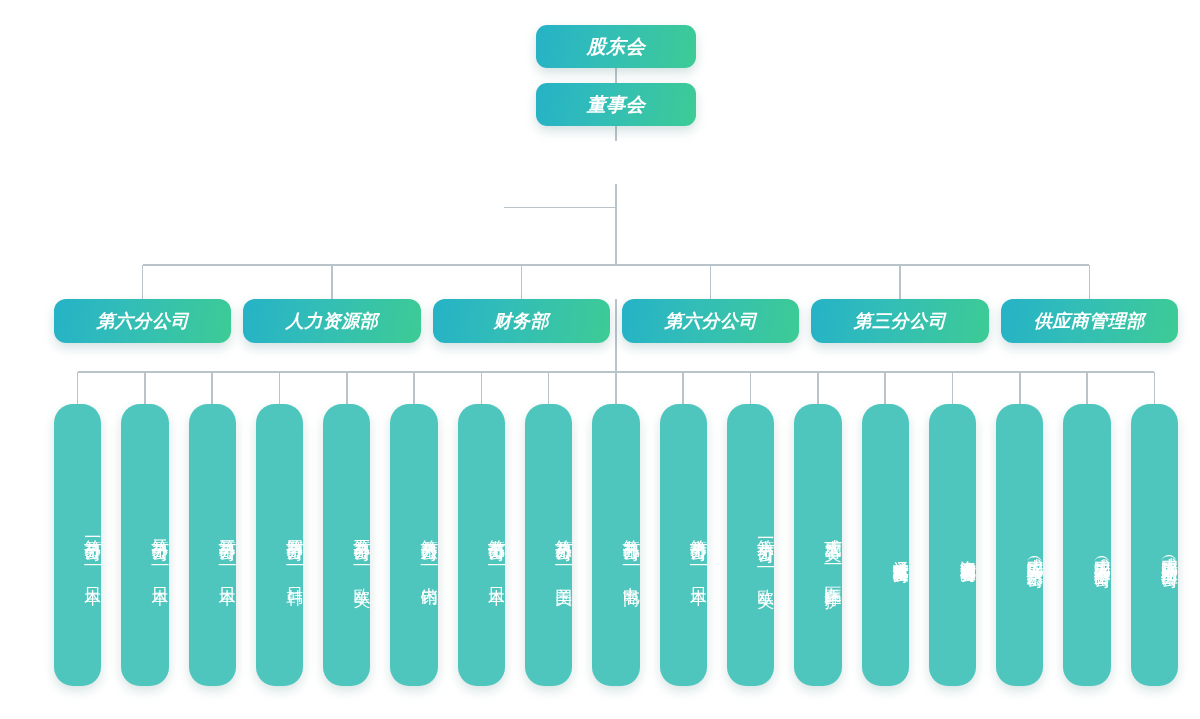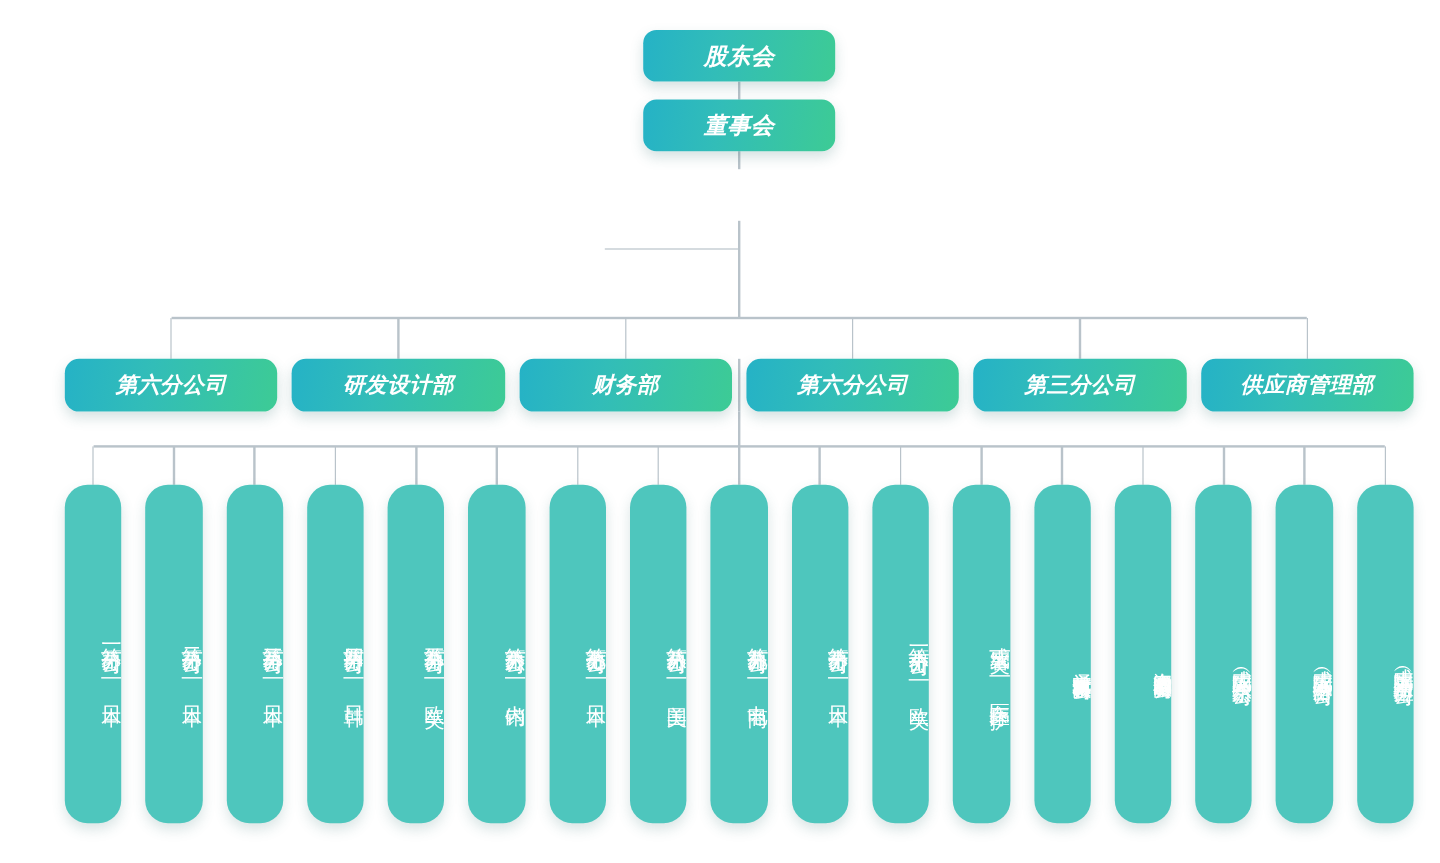--- a/index.html
+++ b/index.html
@@ -148,21 +148,21 @@
   <div class="grad-node node-top" id="node-board">
     <span>董事会</span>
   </div>
 
 
   <div id="dept-layer">
       <div class="grad-node dept-node" style="left: 38px; width: 177.333px;">
         <span>第六分公司</span>
       </div>
       <div class="grad-node dept-node" style="left: 227.333px; width: 177.333px;">
-        <span>研发设计部</span>
+        <span>人力资源部</span>
       </div>
       <div class="grad-node dept-node" style="left: 416.667px; width: 177.333px;">
         <span>财务部</span>
       </div>
       <div class="grad-node dept-node" style="left: 606px; width: 177.333px;">
         <span>第六分公司</span>
       </div>
       <div class="grad-node dept-node" style="left: 795.333px; width: 177.333px;">
         <span>第三分公司</span>
       </div>

